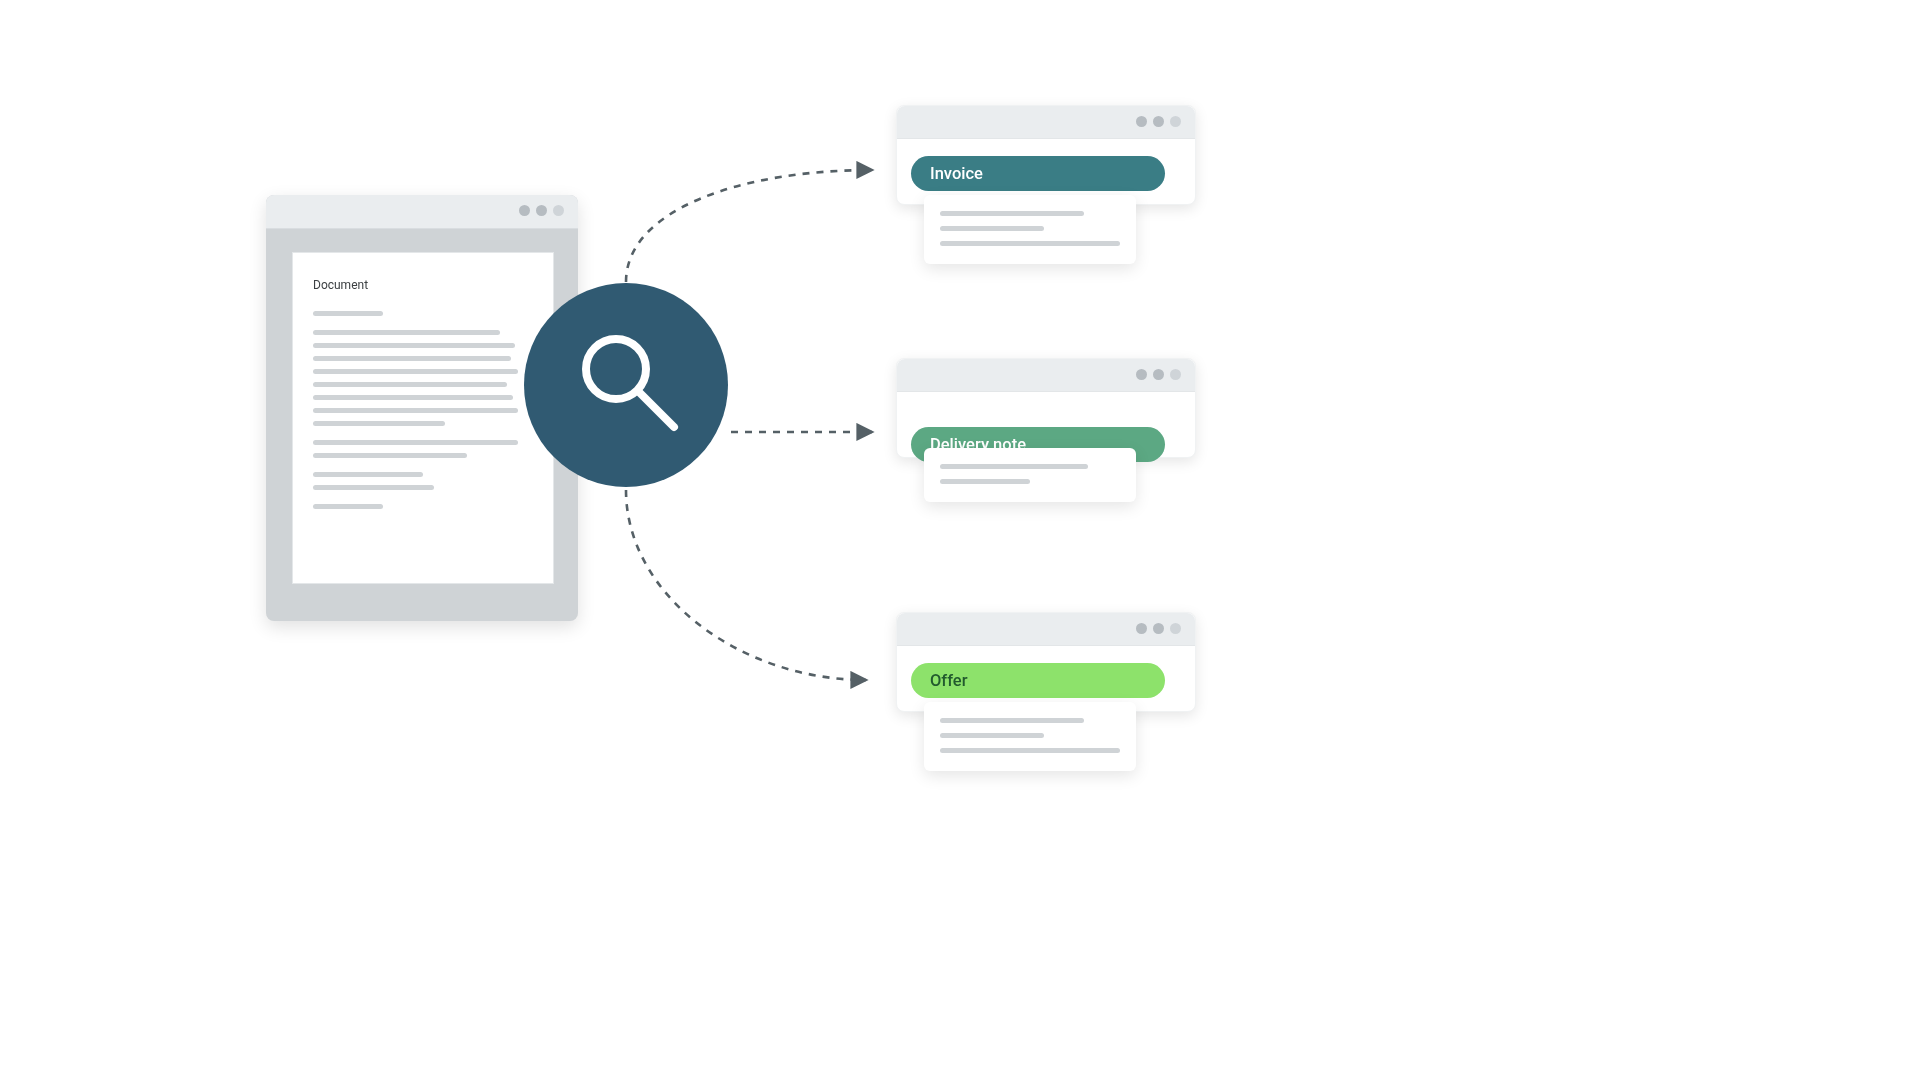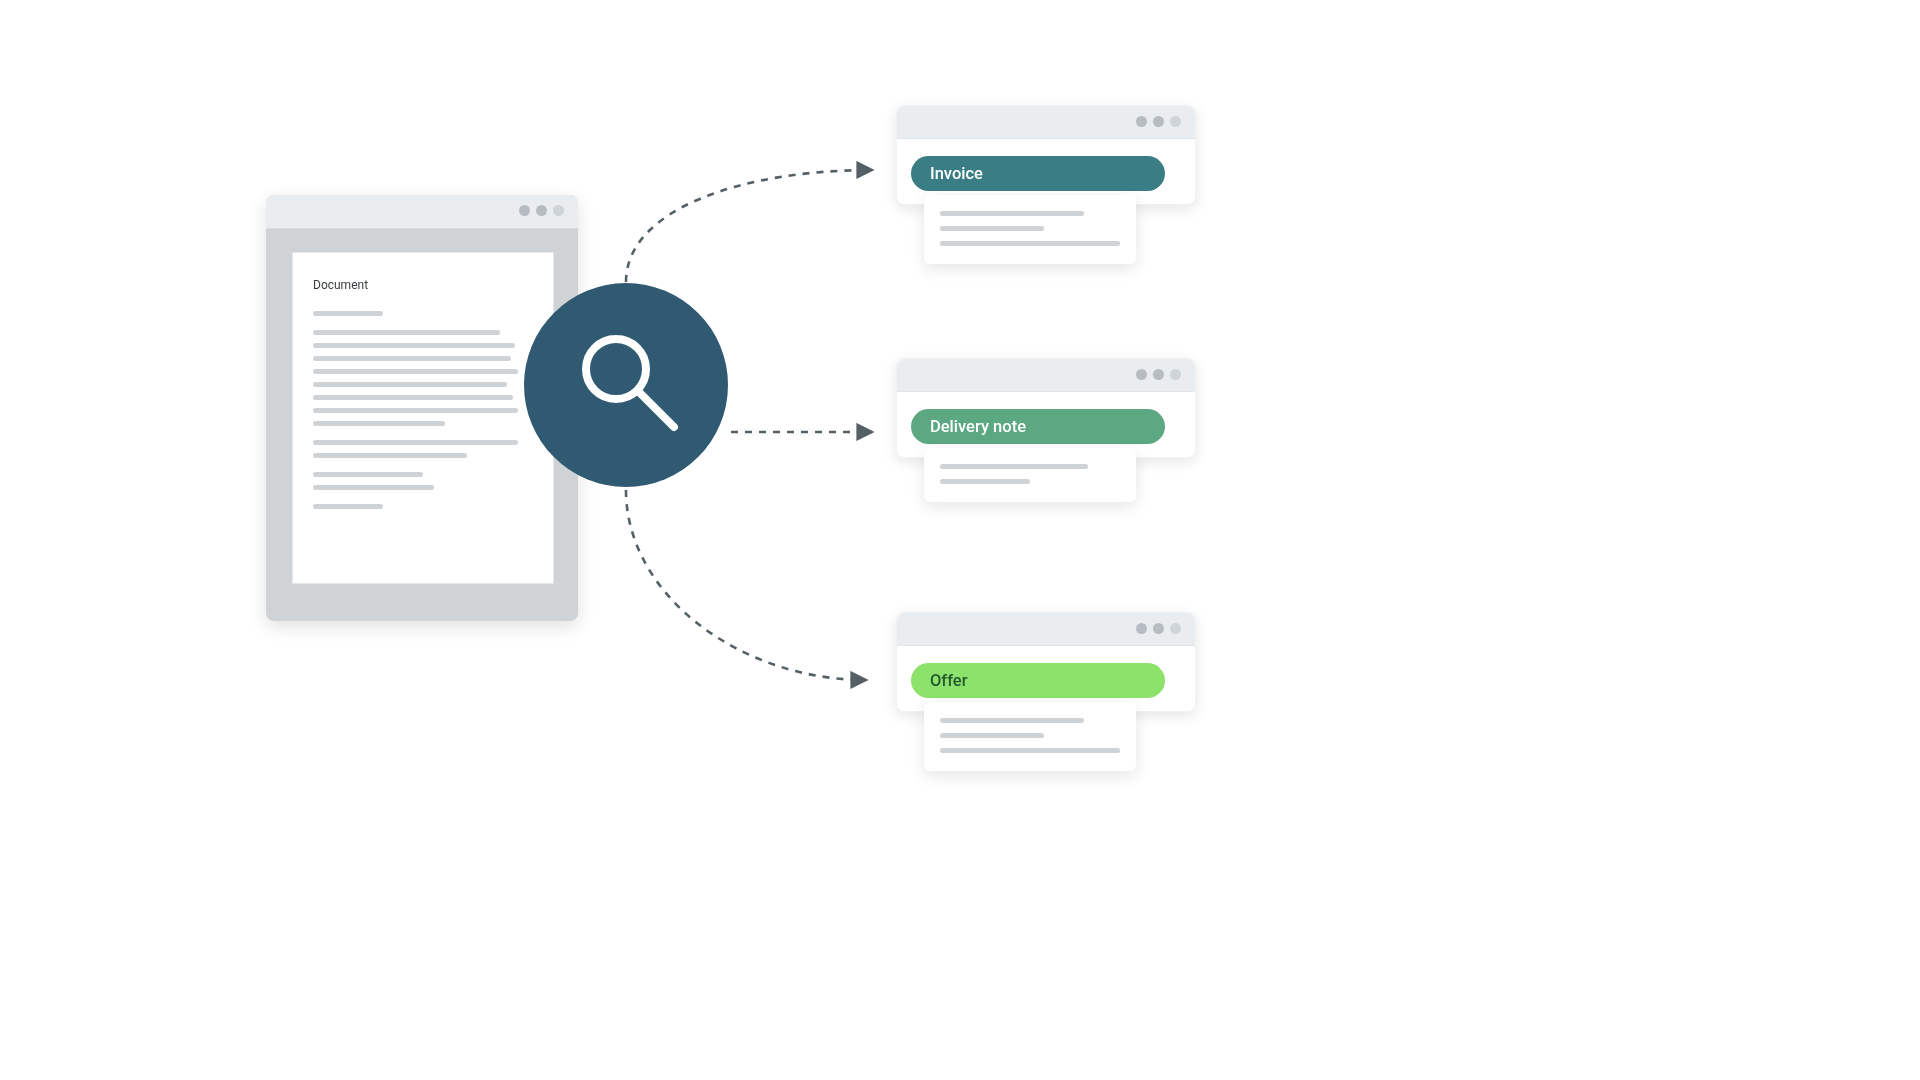--- a/index.html
+++ b/index.html
@@ -234,21 +234,21 @@
       </div>
       <div class="result-card" style="left: 896px; top: 358px;">
         <div class="result-frame">
           <div class="result-titlebar">
             <div class="window-dots">
               <span></span>
               <span></span>
               <span></span>
             </div>
           </div>
-          <div class="result-pill" style="background: rgb(92, 168, 131); color: rgb(255, 255, 255);">Delivery note</div>
+          <div class="result-pill" style="background: rgb(92, 168, 131); color: rgb(255, 255, 255); margin-top: 18px;">Delivery note</div>
         </div>
         <div class="result-snippet">
           <div style="width: 82%;"></div>
           <div style="width: 50%;"></div>
         </div>
       </div>
       <div class="result-card" style="left: 896px; top: 612px;">
         <div class="result-frame">
           <div class="result-titlebar">
             <div class="window-dots">

